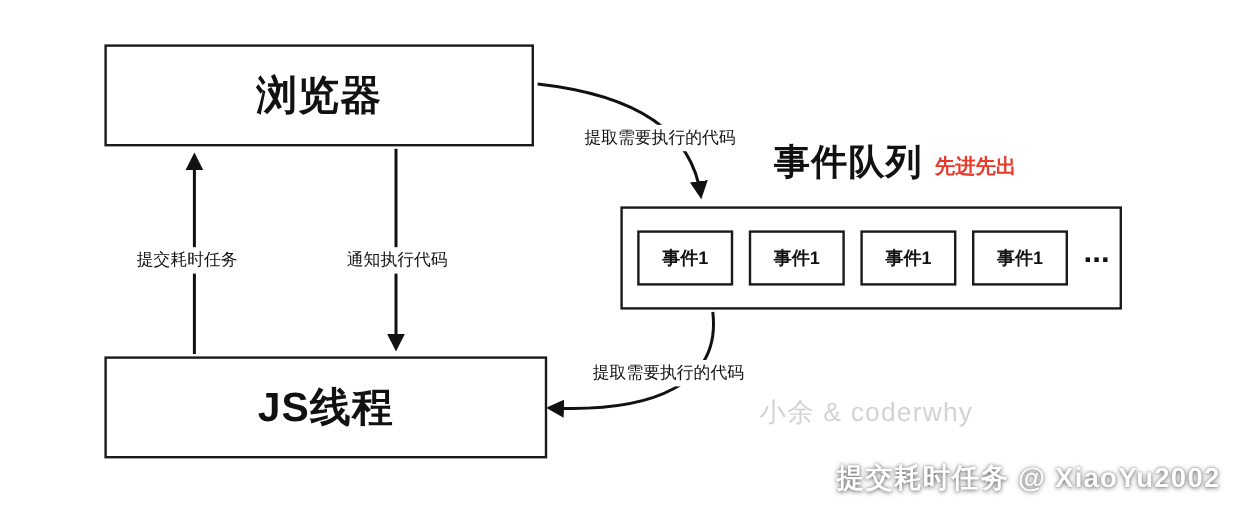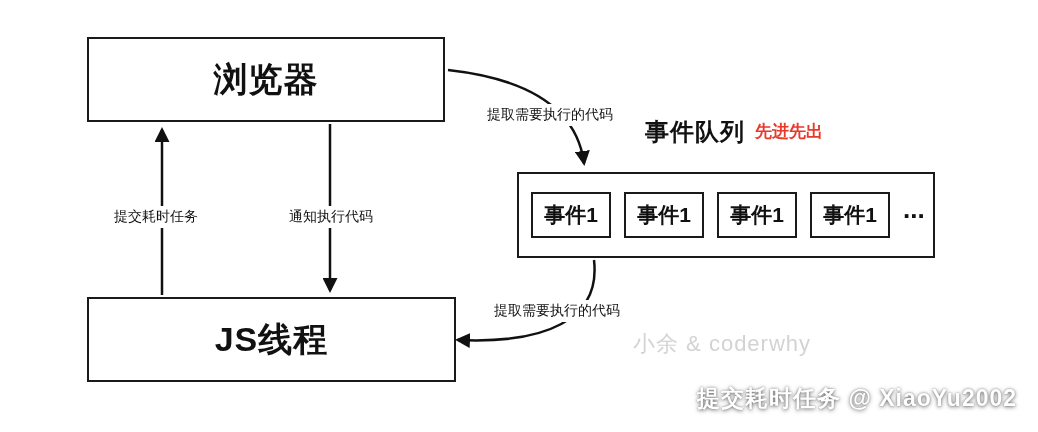--- a/index.html
+++ b/index.html
@@ -51,41 +51,41 @@
     gap: 13px;
   }
   .queue-item {
     width: 80px;
     height: 46px;
     border: 2px solid #1a1a1a;
     box-sizing: border-box;
     display: flex;
     align-items: center;
     justify-content: center;
-    font-size: 21px;
+    font-size: 15px;
     font-weight: 700;
     color: #111111;
     background: #ffffff;
     flex: 0 0 auto;
   }
   .queue-ellipsis {
     font-size: 26px;
     font-weight: 700;
     color: #111111;
     line-height: 1;
     padding-bottom: 12px;
   }
   .queue-title-row {
     position: absolute;
     left: 645px; top: 118px;
     display: flex;
     align-items: flex-end;
   }
   .queue-title {
-    font-size: 24px;
+    font-size: 30px;
     font-weight: 700;
     color: #111111;
     letter-spacing: 1px;
     line-height: 1.2;
   }
   .queue-subtitle {
     font-size: 17px;
     font-weight: 700;
     color: var(--accent-red, #e8392b);
     margin-left: 10px;

